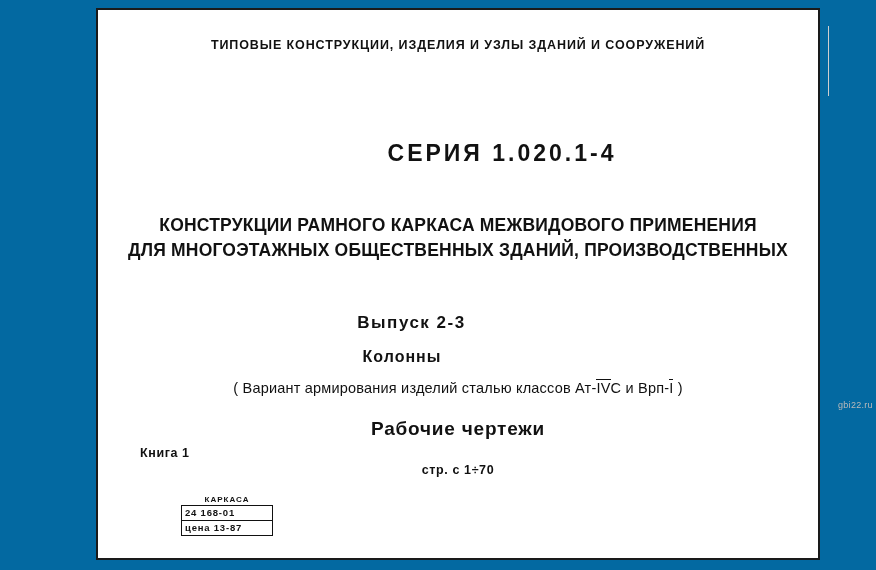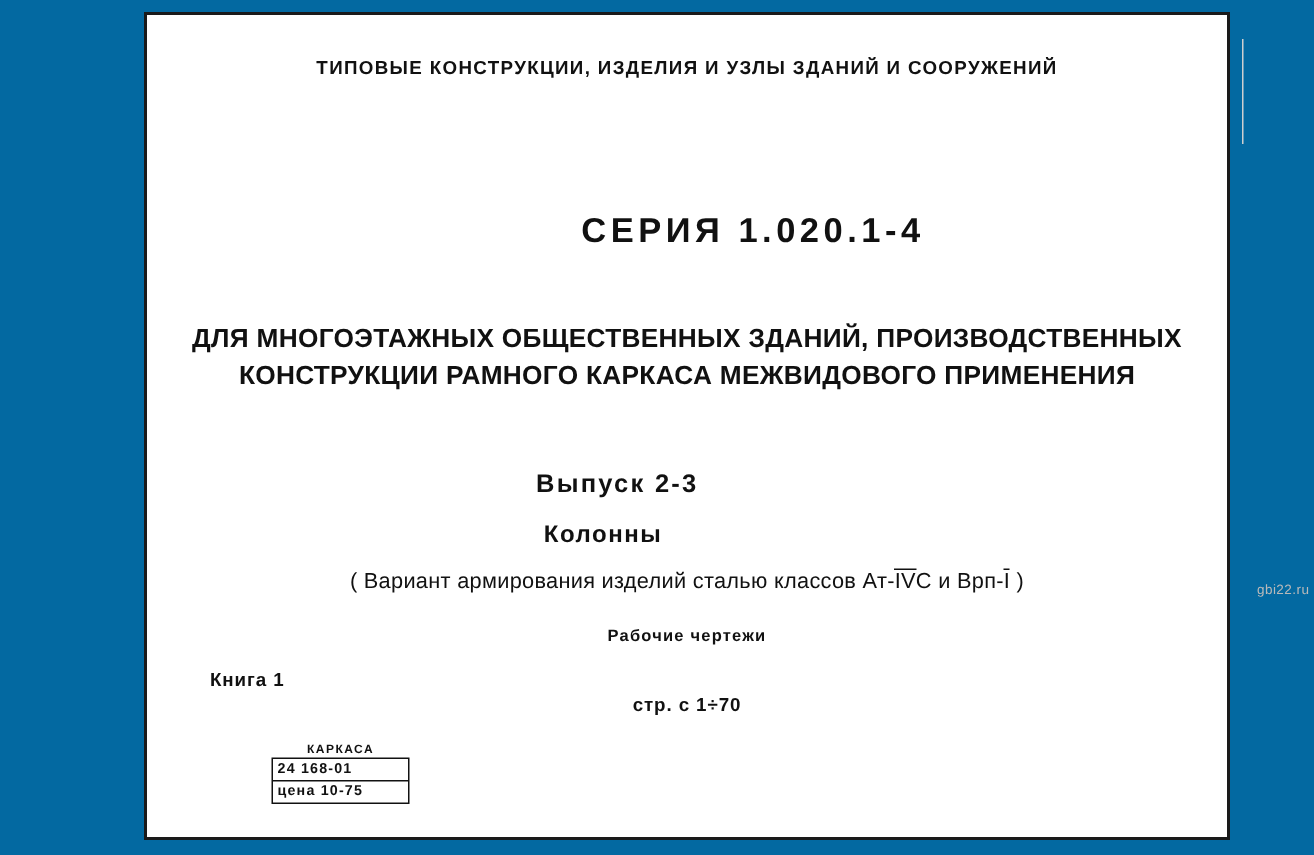--- a/index.html
+++ b/index.html
@@ -127,21 +127,21 @@
     border-top: 1.4px solid #111;
     padding-top: 0px;
   }
 
   .drawings {
     position: absolute;
     top: 410px;
     left: 0;
     width: 724px;
     text-align: center;
-    font-size: 11px;
+    font-size: 19px;
     font-weight: 700;
     letter-spacing: 0.8px;
   }
 
   .book {
     position: absolute;
     top: 438px;
     left: 0;
     width: 724px;
     text-align: left;
@@ -186,62 +186,62 @@
     padding: 1px 3px;
     line-height: 12px;
   }
   .stamp-row.first {
     border-bottom: 1.3px solid #111;
   }
 
   .watermark {
     position: absolute;
     left: 838px;
-    top: 388px;
+    top: 400px;
     font-size: 9px;
     color: #b9b9b9;
     letter-spacing: 0.3px;
   }
 </style>
 </head>
 <body>
 
 <div class="page">
 
   <div class="scan-frame"></div>
   <div class="scan-edge"></div>
 
   <div class="content">
 
     <div class="hdr">ТИПОВЫЕ КОНСТРУКЦИИ, ИЗДЕЛИЯ И УЗЛЫ ЗДАНИЙ И СООРУЖЕНИЙ</div>
 
     <div class="series">СЕРИЯ 1.020.1-4</div>
 
     <div class="title-block">
+      <div>КОНСТРУКЦИИ РАМНОГО КАРКАСА МЕЖВИДОВОГО ПРИМЕНЕНИЯ</div>
       <div>ДЛЯ МНОГОЭТАЖНЫХ ОБЩЕСТВЕННЫХ ЗДАНИЙ, ПРОИЗВОДСТВЕННЫХ</div>
-      <div>КОНСТРУКЦИИ РАМНОГО КАРКАСА МЕЖВИДОВОГО ПРИМЕНЕНИЯ</div>
     </div>
 
     <div class="issue">Выпуск 2-3</div>
 
     <div class="subject">Колонны</div>
 
     <div class="variant">
       <span>( Вариант армирования изделий сталью классов Ат-</span><span class="ovl">IV</span><span>С</span><span> и Врп-</span><span class="ovl">I</span><span> )</span>
     </div>
 
     <div class="drawings">Рабочие чертежи</div>
     <div class="book">Книга 1</div>
     <div class="pages">стр. с 1÷70</div>
 
     <div class="stamp">
       <div class="stamp-label">КАРКАСА</div>
       <div class="stamp-box">
         <div class="stamp-row first">24 168-01</div>
-        <div class="stamp-row">цена  10-75</div>
+        <div class="stamp-row">цена  13-87</div>
       </div>
     </div>
 
   </div>
 
   <div class="watermark">gbi22.ru</div>
 
 </div>
 
 </body></html>

